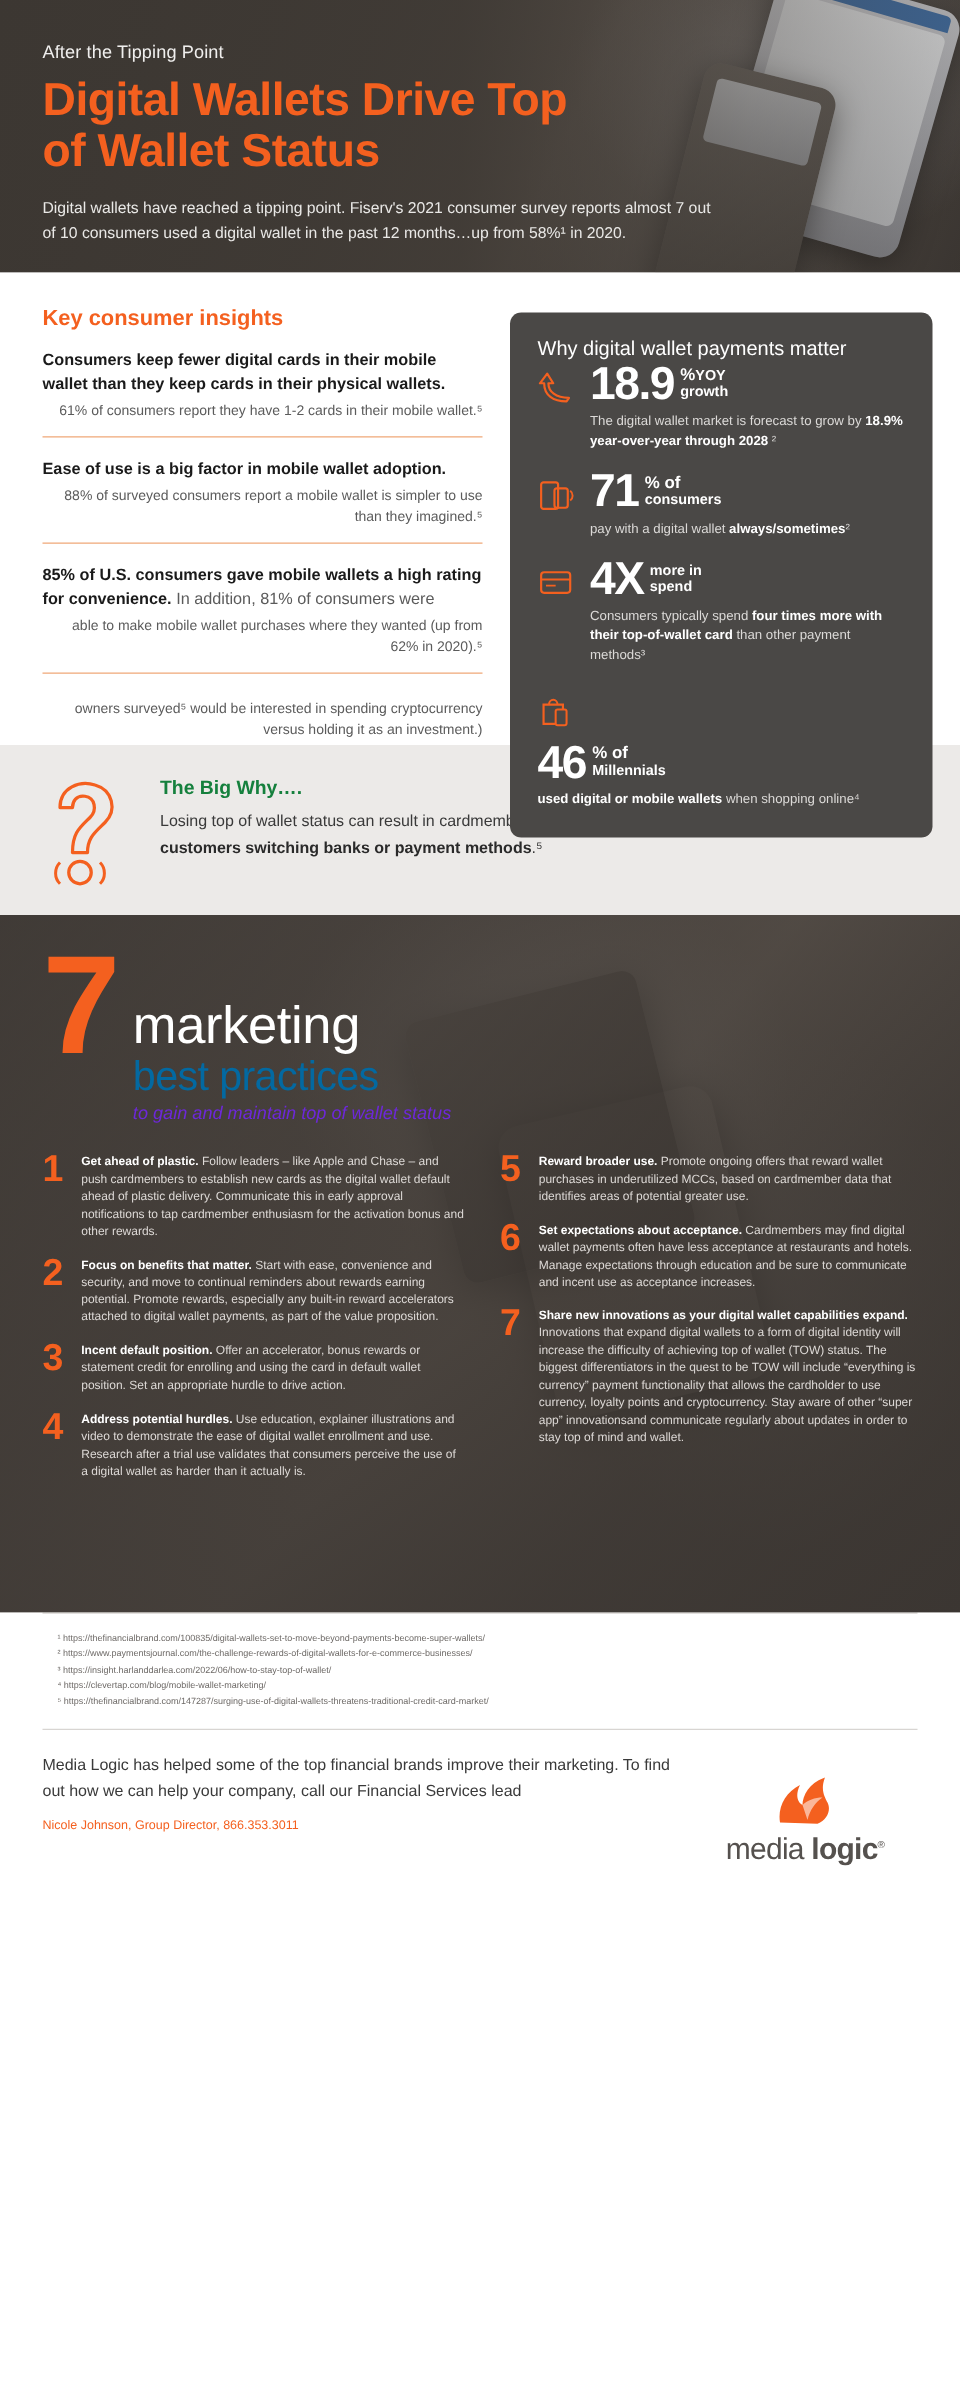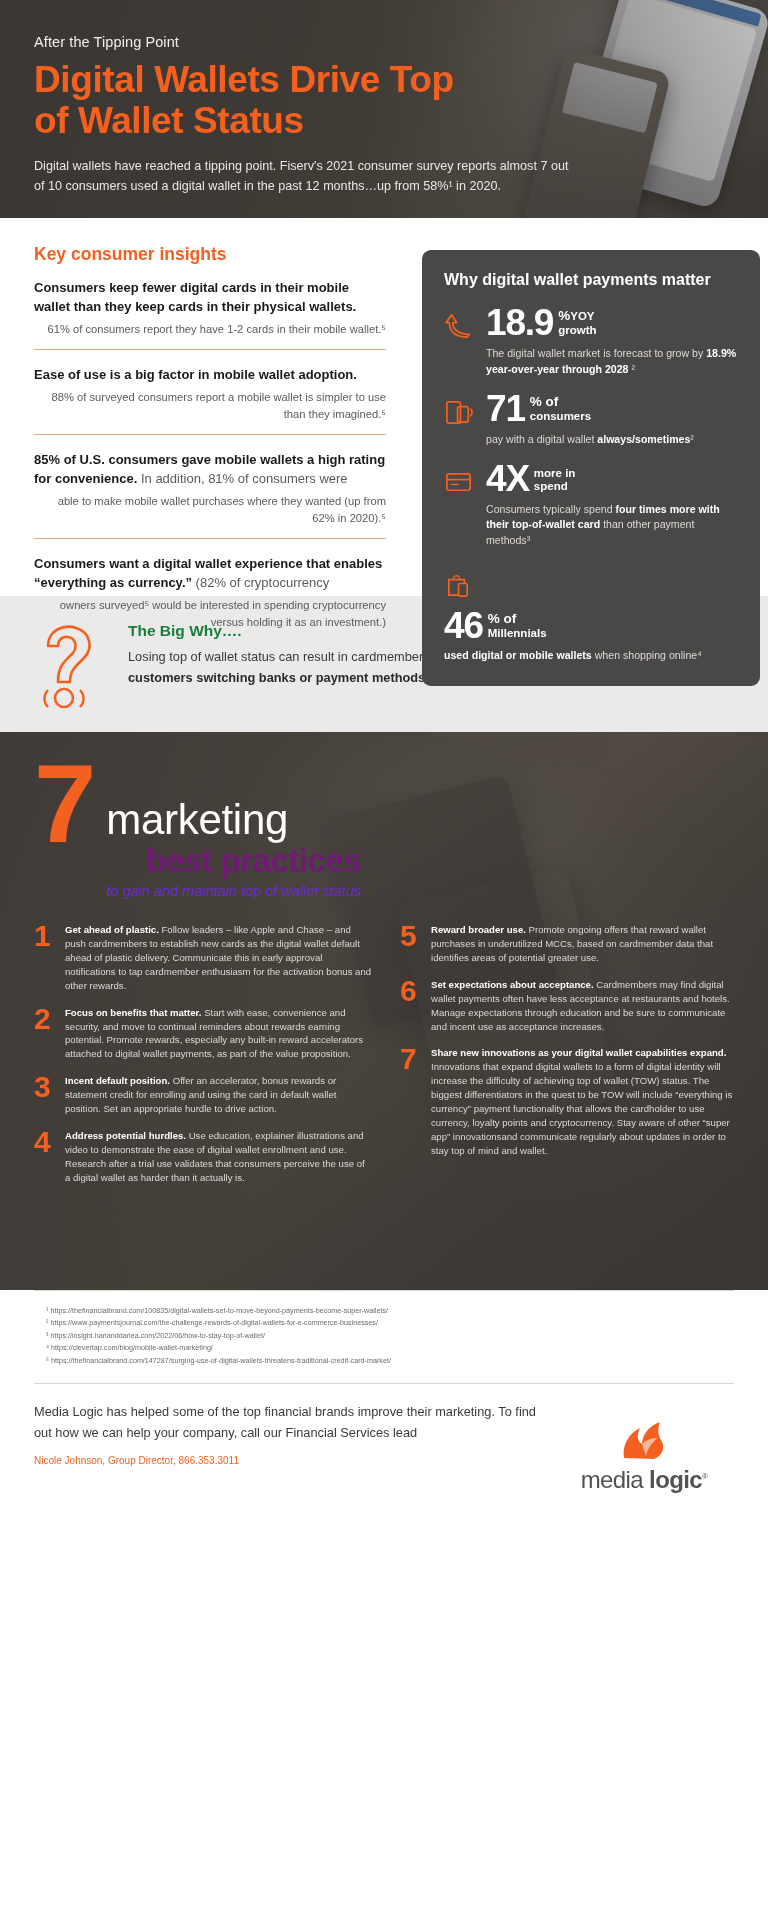--- a/index.html
+++ b/index.html
@@ -53,39 +53,39 @@
     color:#f4601f; font-size:37px; font-weight:bold; line-height:1.12;
     margin-top:9px; letter-spacing:-.4px;
   }
   .hero-sub {
     color:#e9e8e6; font-size:12.6px; line-height:1.62; margin-top:14px; max-width:540px;
   }
 
   
   .insights-wrap {
     position:relative; background:#fff; padding:26px 22px 24px 34px;
-    display:flex; gap:36px; height:378px;
+    display:flex; gap:22px; height:378px;
   }
   .insights-col { width:352px; flex:none; }
   .insights-head {
     color:#f4601f; font-size:17.5px; font-weight:bold; margin-bottom:14px;
   }
   .insight { padding-bottom:11px; }
   .insight + .insight { border-top:1px solid #f0a878; padding-top:16px; }
   .insight-title { font-size:13px; font-weight:bold; color:#1a1a1a; line-height:1.46; }
   .insight-title .reg { font-weight:normal; color:#5b5b5b; }
   .insight-body { font-size:11.2px; color:#5b5b5b; line-height:1.52; margin-top:4px;text-align:right; }
 
   
   .stat-panel {
     width:338px; flex:none; background:#4a4846; border-radius:9px;
     padding:20px 20px 22px 22px; color:#fff; align-self:flex-start;
     margin-top:6px;
   }
-  .stat-panel-title { font-size:16px; font-weight:bold; line-height:1.28; margin-bottom:16px; }
+  .stat-panel-title { font-size:16px; font-weight:normal; line-height:1.28; }
   .stat-item { display:flex; gap:9px; margin-bottom:15px; }
   .stat-item:last-child { margin-bottom:0;flex-direction:column; }
   .stat-icon { width:33px; flex:none; padding-top:5px; }
   .stat-icon svg { display:block; }
   .stat-main { flex:1; }
   .stat-row { display:flex; align-items:flex-end; gap:5px; }
   .stat-big { font-size:37px; font-weight:bold; line-height:.93; letter-spacing:-1.2px; }
   .stat-unit { font-size:11.5px; font-weight:bold; line-height:1.18; padding-bottom:3px; }
   .stat-unit .u1 { font-size:13.5px; }
   .stat-desc { font-size:10.6px; color:#dcdad8; line-height:1.48; margin-top:5px; }
@@ -123,21 +123,21 @@
   }
   .prac-veil { position:absolute; inset:0; background:linear-gradient(180deg,rgba(58,53,49,.70) 0%,rgba(58,53,49,.78) 45%,rgba(58,53,49,.86) 100%); }
   .prac-inner { position:relative; padding:34px 30px 0 34px; }
   .prac-headline { display:flex; align-items:flex-start; gap:14px; }
   .big7 {
     color:#f4601f; font-size:112px; font-weight:bold; line-height:.78;
     letter-spacing:-4px; margin-top:-6px;
   }
   .prac-h-text { padding-top:32px; }
   .prac-h1 { color:#fff; font-size:42px; font-weight:300; line-height:1.06; letter-spacing:-.3px; }
-  .prac-h2 { color:#701a75; font-size:33px; font-weight:bold; line-height:1.08; letter-spacing:-.5px;text-align:right; }
+  .prac-h2 { color:#0369a1; font-size:33px; font-weight:normal; line-height:1.08; letter-spacing:-.5px; }
   .prac-h3 { color:#6d28d9; font-size:14.5px; margin-top:5px;font-style:italic; }
   .prac-cols { display:flex; gap:28px; margin-top:24px; }
   .prac-col { flex:1; }
   .prac-item { display:flex; gap:9px; margin-bottom:13px; }
   .prac-num {
     color:#f4601f; font-size:30px; font-weight:bold; line-height:.85;
     width:22px; flex:none; letter-spacing:-1px;
   }
   .prac-txt { flex:1; font-size:9.6px; color:#ddd9d6; line-height:1.45; }
   .prac-txt b { color:#fff; }
@@ -192,21 +192,20 @@
         <div class="insight-title">Ease of use is a big factor in mobile wallet adoption.</div>
         <div class="insight-body">88% of surveyed consumers report a mobile wallet is simpler to use than they imagined.⁵</div>
       </div>
 
       <div class="insight">
         <div class="insight-title"><span>85% of U.S. consumers gave mobile wallets a high rating for convenience.</span><span class="reg"> In addition, 81% of consumers were</span></div>
         <div class="insight-body">able to make mobile wallet purchases where they wanted (up from 62% in 2020).⁵</div>
       </div>
 
       <div class="insight">
-        <div class="insight-title"><span>Consumers want a digital wallet experience that enables “everything as currency.”</span><span class="reg"> (82% of cryptocurrency</span></div>
         <div class="insight-body">owners surveyed⁵ would be interested in spending cryptocurrency versus holding it as an investment.)</div>
       </div>
     </div>
 
     <div class="stat-panel">
       <div class="stat-panel-title">Why digital wallet payments matter</div>
 
       <div class="stat-item">
         <div class="stat-icon">
           <svg width="31" height="31" viewBox="0 0 32 32">

